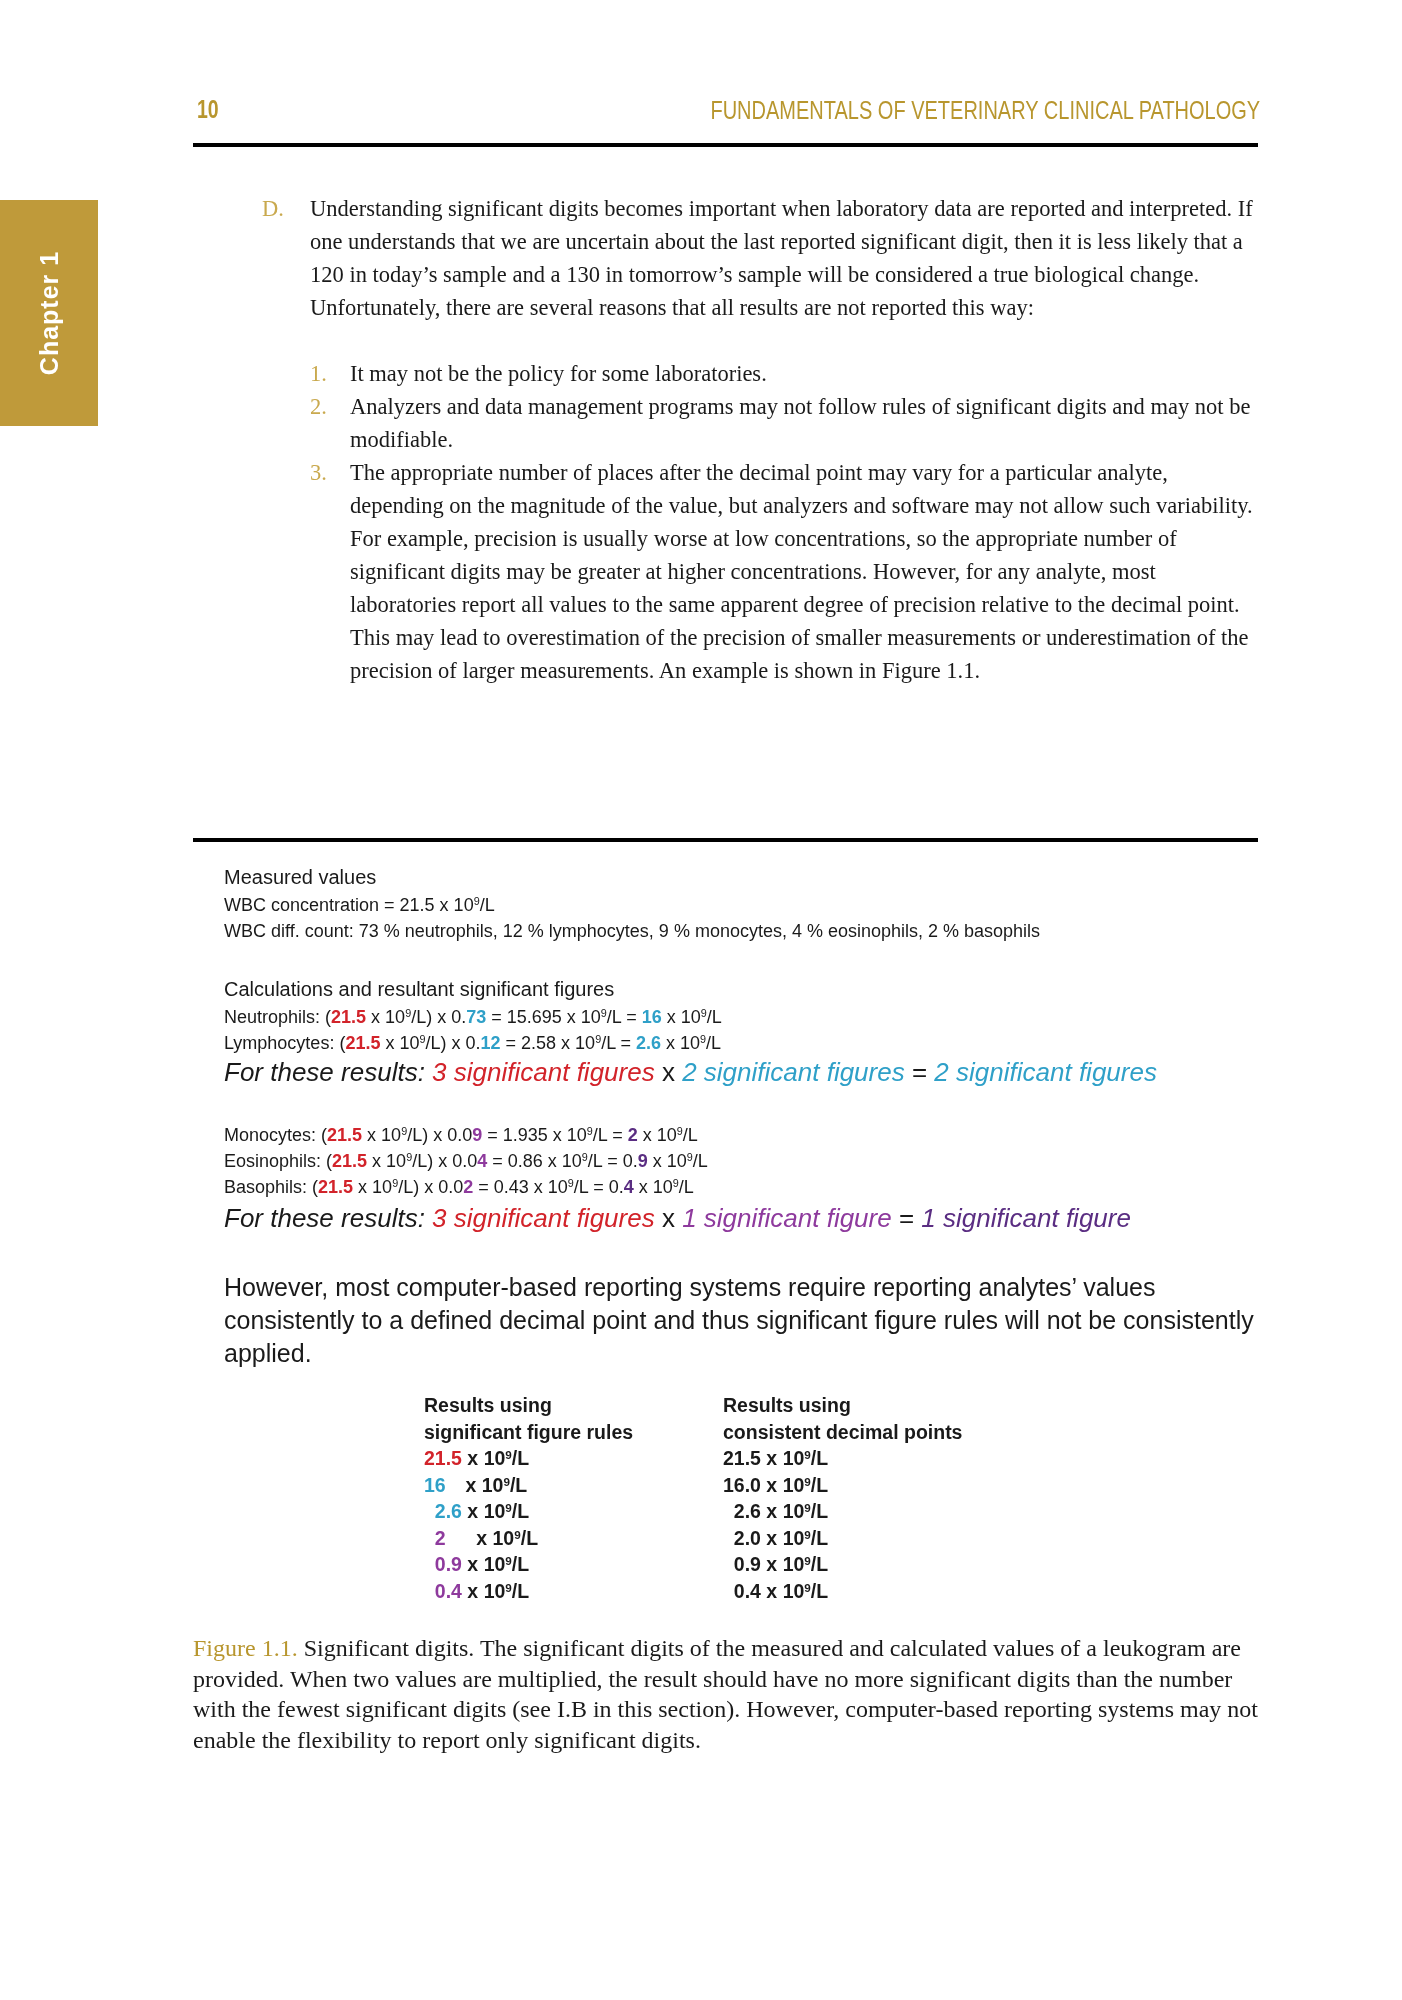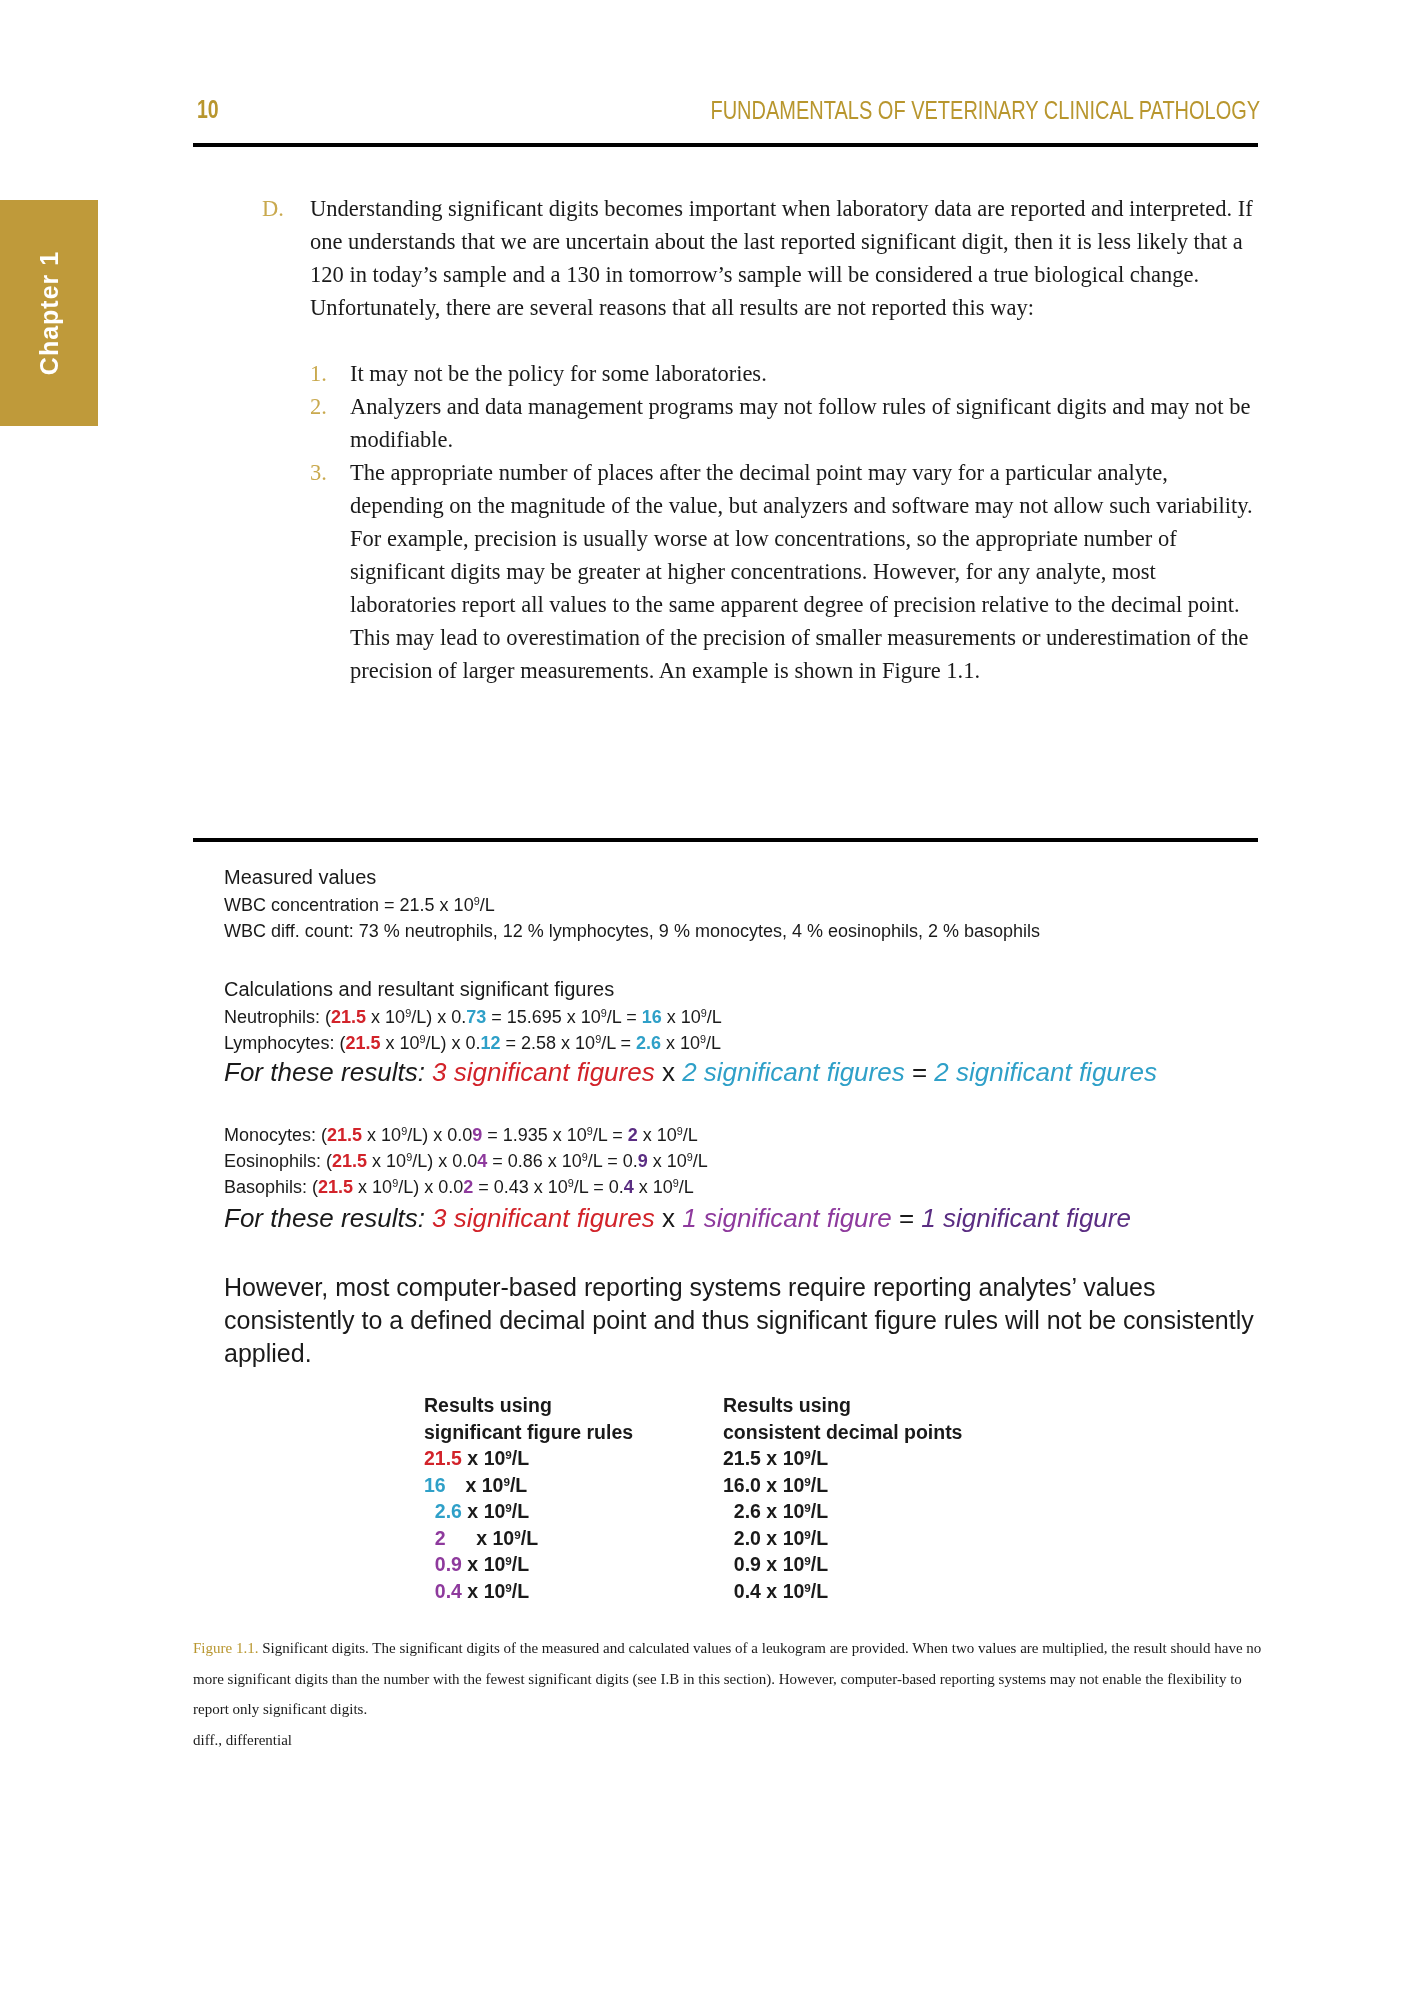--- a/index.html
+++ b/index.html
@@ -37,21 +37,21 @@
     .cyan { color: #2FA0C8; }
     .mag { color: #8E3A9D; }
     .purp { color: #5A2D82; }
 
     .tbl { font-size: 19.5px; line-height: 26.5px; }
     .tbl-col { position: absolute; white-space: nowrap; font-weight: bold; }
     .tbl-row { height: 26.5px; }
     .val { display: inline-block; width: 36px; }
 
     
-    .caption { left: 193px; top: 1633px; width: 1070px; font-size: 15px; line-height: 30.5px; }
+    .caption { left: 193px; top: 1633px; width: 1070px; font-size: 24px; line-height: 30.5px; }
     .caption-label { color: #B8962E; }
   </style>
 </head>
 <body>
 
 <div class="abs page-num">10</div>
 <div class="abs running-head">FUNDAMENTALS OF VETERINARY CLINICAL PATHOLOGY</div>
 <div class="abs header-rule"></div>
 
 <div class="abs chapter-tab">
@@ -129,14 +129,13 @@
       <div class="tbl-row">&nbsp;&nbsp;<span>2.6</span> x 10<sup>9</sup>/L</div>
       <div class="tbl-row">&nbsp;&nbsp;<span>2.0</span> x 10<sup>9</sup>/L</div>
       <div class="tbl-row">&nbsp;&nbsp;<span>0.9</span> x 10<sup>9</sup>/L</div>
       <div class="tbl-row">&nbsp;&nbsp;<span>0.4</span> x 10<sup>9</sup>/L</div>
     </div>
   </div>
 </div>
 
 <div class="abs serif caption">
   <span class="caption-label">Figure 1.1.</span><span> Significant digits. The significant digits of the measured and calculated values of a leukogram are provided. When two values are multiplied, the result should have no more significant digits than the number with the fewest significant digits (see I.B in this section). However, computer-based reporting systems may not enable the flexibility to report only significant digits.</span>
-  <div>diff., differential</div>
 </div>
 
 </body></html>

